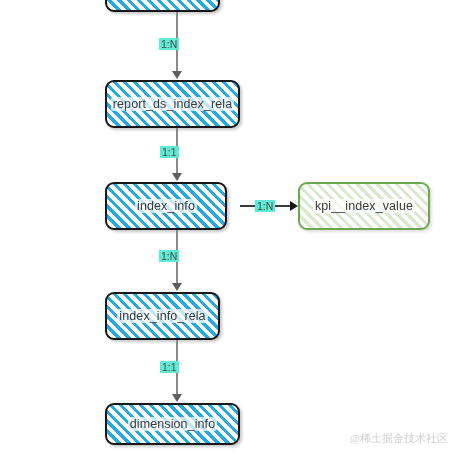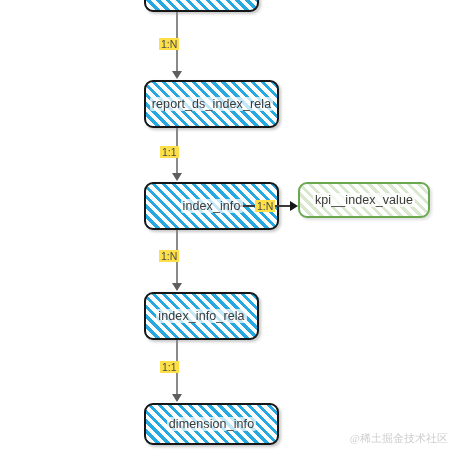--- a/index.html
+++ b/index.html
@@ -42,21 +42,20 @@
   .node.blue {
     border: 2.2px solid #161616;
     background-color: #ffffff;
     background-image: repeating-linear-gradient(
         45deg,
         #25a9e0 0px,
         #25a9e0 3px,
         #ffffff 3px,
         #ffffff 7px);
     box-shadow: 2px 2px 3px rgba(0,0,0,0.22);
-    margin-left: 39px;
   }
   .node.blue .node-label {
     color: #3a3a3a;
     background: rgba(255,255,255,0.72);
     border-radius: 2px;
   }
 
   
   .node.green {
     border: 2px solid #6aa84f;
@@ -96,21 +95,21 @@
   .arrowhead.right {
     border-top: 5px solid transparent;
     border-bottom: 5px solid transparent;
     border-left: 8px solid #161616;
   }
 
   .edge-label {
     position: absolute;
     font-size: 10.5px;
     color: #4a4a4a;
-    background: #fde047;
+    background: #5eead4;
     padding: 0 2px;
     white-space: nowrap;
     line-height: 12px;
   }
 
   
   .watermark {
     position: absolute;
     right: 12px;
     bottom: 14px;
@@ -127,25 +126,25 @@
 <div id="canvas">
 
   <div class="node blue" style="left:105px; top:-28px; width:115px; height:40px;">
     <span class="node-label"></span>
   </div>
 
   <div class="node blue" style="left:105px; top:80px; width:135px; height:48px;">
     <span class="node-label">report_ds_index_rela</span>
   </div>
 
-  <div class="node blue" style="left:105px; top:182px; width:135px; height:48px;">
+  <div class="node blue" style="left:105px; top:182px; width:122px; height:48px;">
     <span class="node-label">index_info</span>
   </div>
 
-  <div class="node green" style="left:298px; top:182px; width:132px; height:36px;">
+  <div class="node green" style="left:298px; top:182px; width:132px; height:48px;">
     <span class="node-label">kpi__index_value</span>
   </div>
 
   <div class="node blue" style="left:105px; top:292px; width:115px; height:48px;">
     <span class="node-label">index_info_rela</span>
   </div>
 
   <div class="node blue" style="left:105px; top:403px; width:135px; height:42px;">
     <span class="node-label">dimension_info</span>
   </div>

